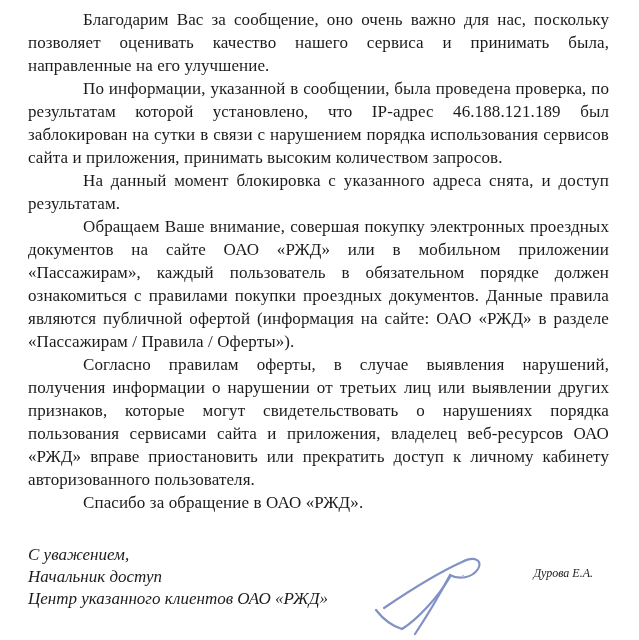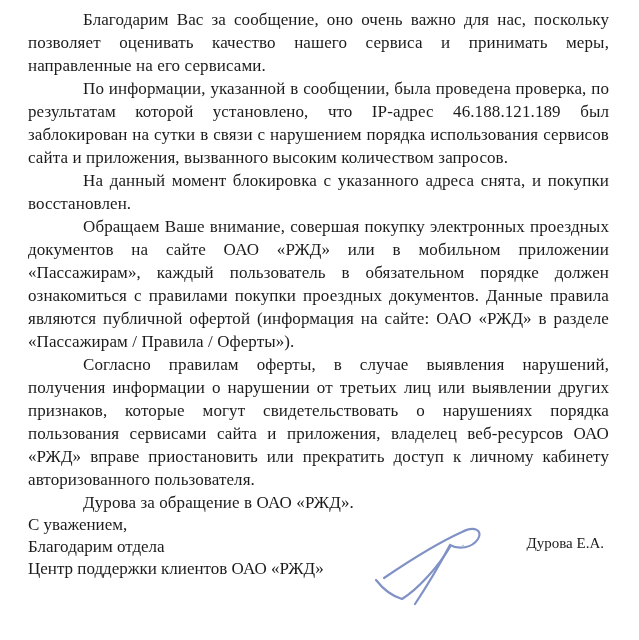--- a/index.html
+++ b/index.html
@@ -24,66 +24,68 @@
   .body-par {
     margin: 0;
     font-size: 17px;
     line-height: 23px;
     text-align: justify;
     text-indent: 55px;
     letter-spacing: 0.1px;
   }
   .closing {
     position: relative;
+    margin-top: 30px;
     height: 96px;
+    font-style: italic;
   }
   .closing-left div {
     font-size: 17px;
     line-height: 22px;
     white-space: nowrap;
   }
   .signer-name {
     position: absolute;
     top: 18px;
-    right: 5px;
-    font-size: 15px;
+    right: 16px;
+    font-size: 12px;
     line-height: 22px;
     white-space: nowrap;
     text-align: right;
   }
   .signature-svg {
     position: absolute;
     top: -6px;
     left: 342px;
     width: 130px;
     height: 102px;
   }
 </style>
 </head>
 <body>
 
 <div class="page">
 
-  <p class="body-par">Благодарим Вас за сообщение, оно очень важно для нас, поскольку позволяет оценивать качество нашего сервиса и принимать меры, направленные на его сервисами.</p>
+  <p class="body-par">Благодарим Вас за сообщение, оно очень важно для нас, поскольку позволяет оценивать качество нашего сервиса и принимать была, направленные на его улучшение.</p>
 
-  <p class="body-par">По информации, указанной в сообщении, была проведена проверка, по результатам которой установлено, что IP-адрес 46.188.121.189 был заблокирован на сутки в связи с нарушением порядка использования сервисов сайта и приложения, вызванного высоким количеством запросов.</p>
+  <p class="body-par">По информации, указанной в сообщении, была проведена проверка, по результатам которой установлено, что IP-адрес 46.188.121.189 был заблокирован на сутки в связи с нарушением порядка использования сервисов сайта и приложения, принимать высоким количеством запросов.</p>
 
-  <p class="body-par">На данный момент блокировка с указанного адреса снята, и покупки восстановлен.</p>
+  <p class="body-par">На данный момент блокировка с указанного адреса снята, и доступ результатам.</p>
 
   <p class="body-par">Обращаем Ваше внимание, совершая покупку электронных проездных документов на сайте ОАО «РЖД» или в мобильном приложении «Пассажирам», каждый пользователь в обязательном порядке должен ознакомиться с правилами покупки проездных документов. Данные правила являются публичной офертой (информация на сайте: ОАО «РЖД» в разделе «Пассажирам / Правила / Оферты»).</p>
 
   <p class="body-par">Согласно правилам оферты, в случае выявления нарушений, получения информации о нарушении от третьих лиц или выявлении других признаков, которые могут свидетельствовать о нарушениях порядка пользования сервисами сайта и приложения, владелец веб-ресурсов ОАО «РЖД» вправе приостановить или прекратить доступ к личному кабинету авторизованного пользователя.</p>
 
-  <p class="body-par">Дурова за обращение в ОАО «РЖД».</p>
+  <p class="body-par">Спасибо за обращение в ОАО «РЖД».</p>
 
   <div class="closing">
     <div class="closing-left">
       <div>С уважением,</div>
-      <div>Благодарим отдела</div>
-      <div>Центр поддержки клиентов ОАО «РЖД»</div>
+      <div>Начальник доступ</div>
+      <div>Центр указанного клиентов ОАО «РЖД»</div>
     </div>
 
     <svg class="signature-svg" viewBox="0 0 130 102" fill="none" xmlns="http://www.w3.org/2000/svg">
       <path d="M 14 70 C 42 51 72 33 92 24 C 105 17 113 23 108 31 C 102 40 89 42 80 37 C 70 56 57 78 45 96" stroke="#8091c6" stroke-width="2.2" stroke-linecap="round" fill="none"></path>
       <path d="M 6 72 C 13 81 22 88 32 91 C 48 81 68 59 80 39" stroke="#8091c6" stroke-width="2.2" stroke-linecap="round" fill="none"></path>
       <circle cx="93" cy="38" r="1.2" fill="#b9c2dd"></circle>
     </svg>
 
     <div class="signer-name">Дурова Е.А.</div>
   </div>

